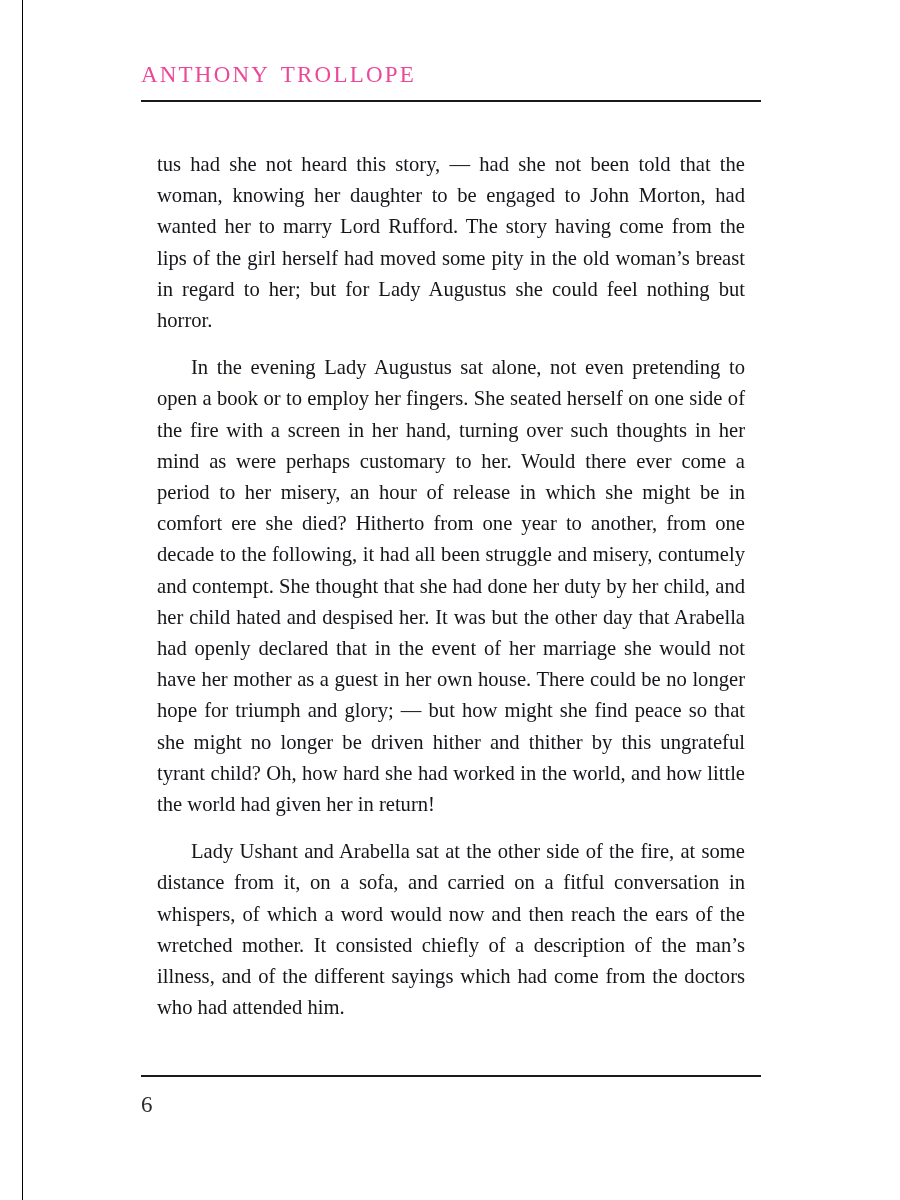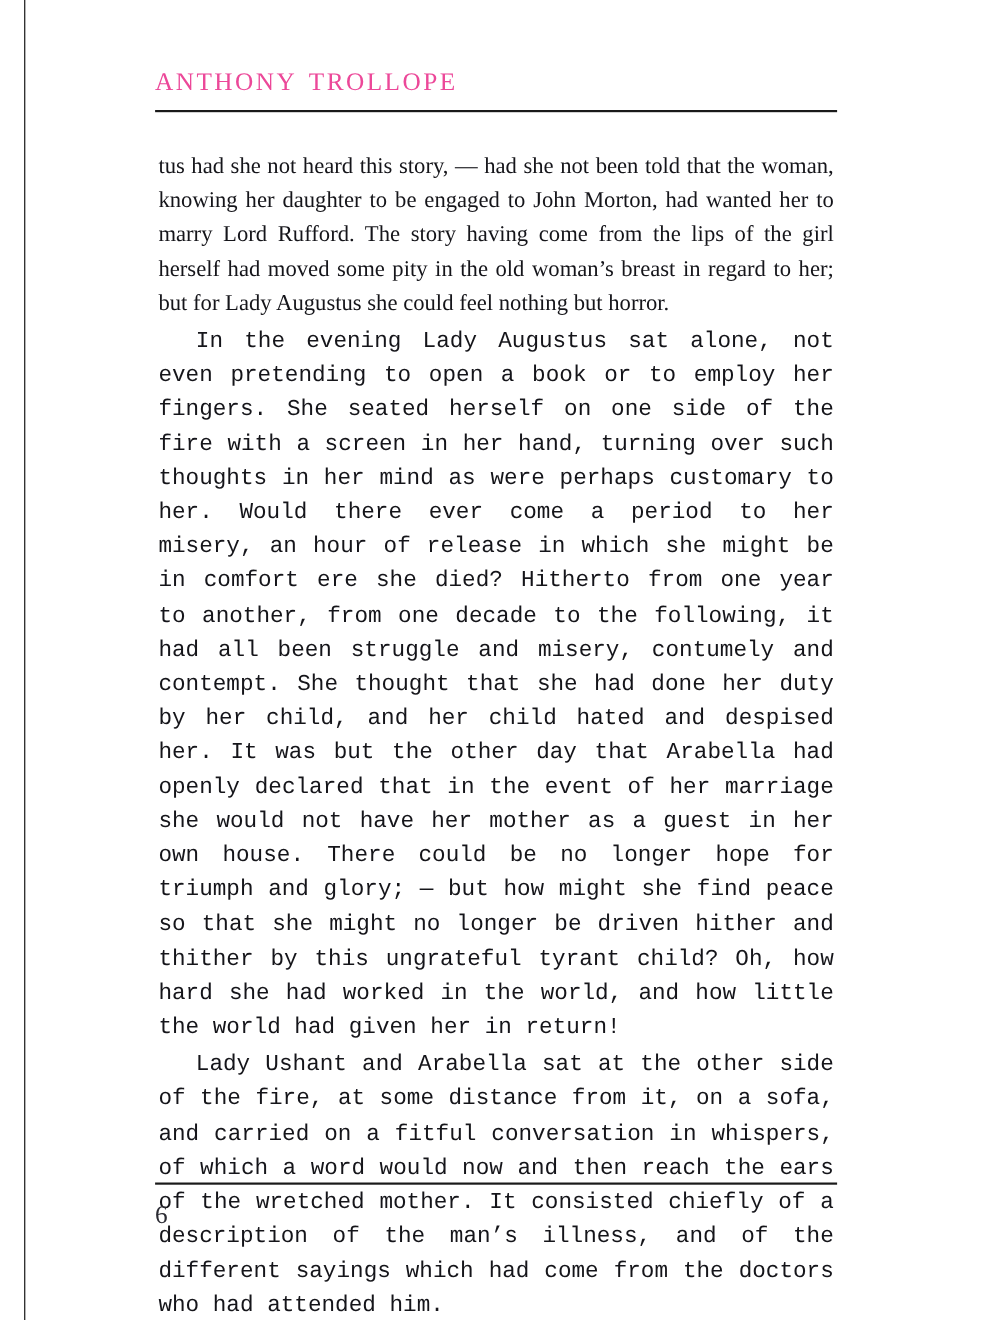--- a/index.html
+++ b/index.html
@@ -54,25 +54,24 @@
     position: absolute;
     left: 141px;
     top: 133px;
     width: 620px;
     font-size: 20.6px;
     line-height: 31.2px;
     text-align: justify;
     color: #15151a;
   }
   .body-text p {
-    margin: 3px;
+    margin: 16px;
   }
   .body-text p.indent {
     text-indent: 34px;
-    font-family: Liberation Mono, monospace;
   }
   .foot-rule {
     position: absolute;
     left: 141px;
     top: 1075px;
     width: 620px;
     height: 2px;
     background: #1a1a1a;
   }
   .folio {

